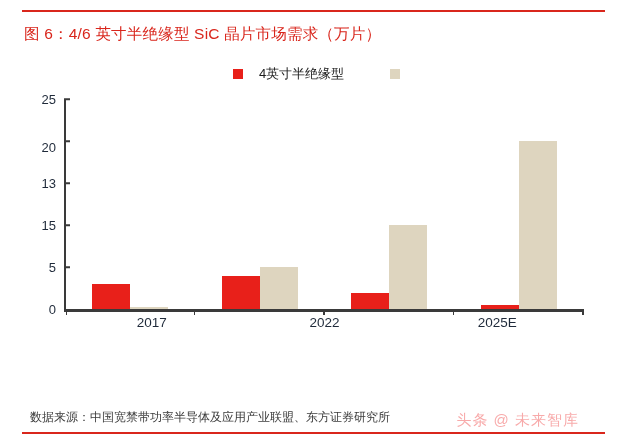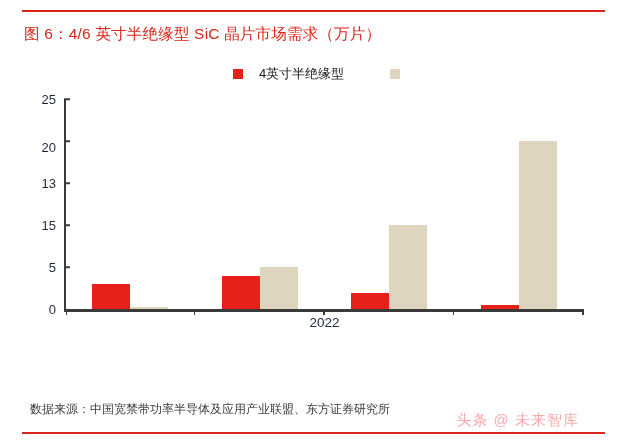--- a/index.html
+++ b/index.html
@@ -159,21 +159,21 @@
   
   #footer-wrap {
     position: absolute;
     left: 0;
     bottom: 0;
     width: 100%;
   }
   #source-note {
     font-size: 12px;
     color: #3c3c3c;
-    padding: 0 0 14px 8px;
+    padding: 0 0 6px 8px;
     white-space: nowrap;
   }
   #footer-rule {
     width: 100%;
     height: 2px;
     background: #D9261C;
   }
   #watermark {
     position: absolute;
     right: 26px;
@@ -241,21 +241,23 @@
         <span class="group-tick"></span>
       </div>
       <div class="bar-group">
         <div class="bar" style="height:4.2px;background:#E8201A" title="4英寸半绝缘型 2030E: 0.5"></div>
         <div class="bar" style="height:168px;background:#DED5BF" title="6英寸半绝缘型 2030E: 20"></div>
         <span class="group-tick"></span>
       </div>
     </div>
 
     <div id="x-axis-labels">
+      <span class="x-label">2017</span>
       <span class="x-label">2022</span>
+      <span class="x-label">2025E</span>
     </div>
   </div>
 
   <div id="footer-wrap">
     <div id="source-note">数据来源：中国宽禁带功率半导体及应用产业联盟、东方证券研究所</div>
     <div id="footer-rule"></div>
   </div>
 
   <div id="watermark">头条 @ 未来智库</div>
 </div>

